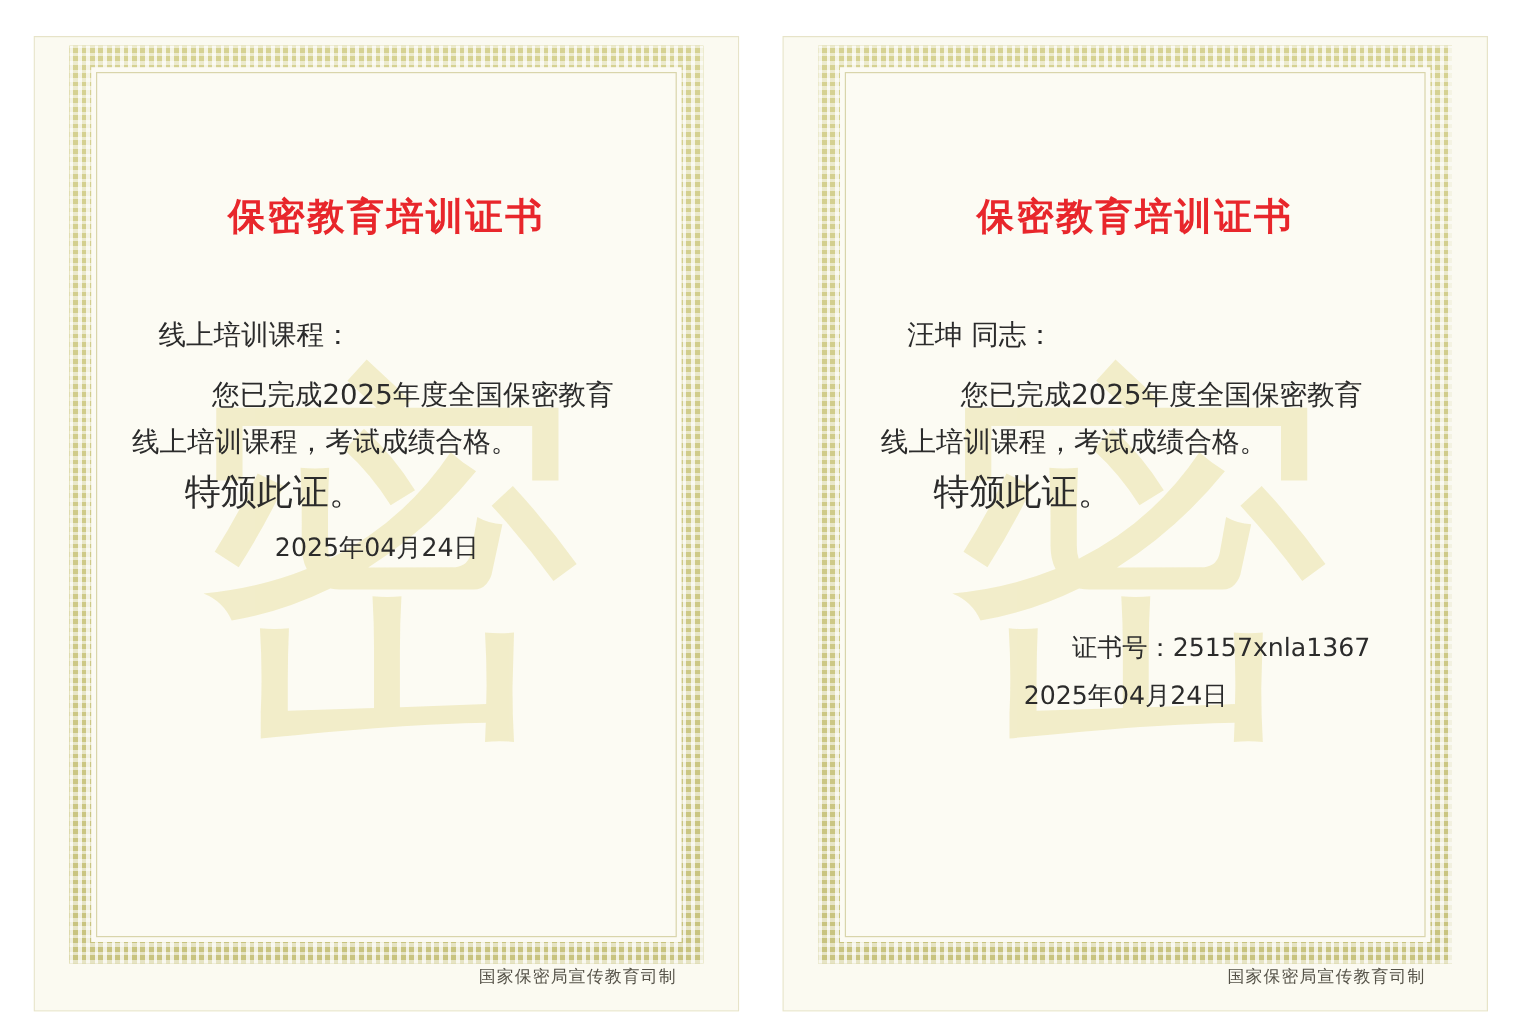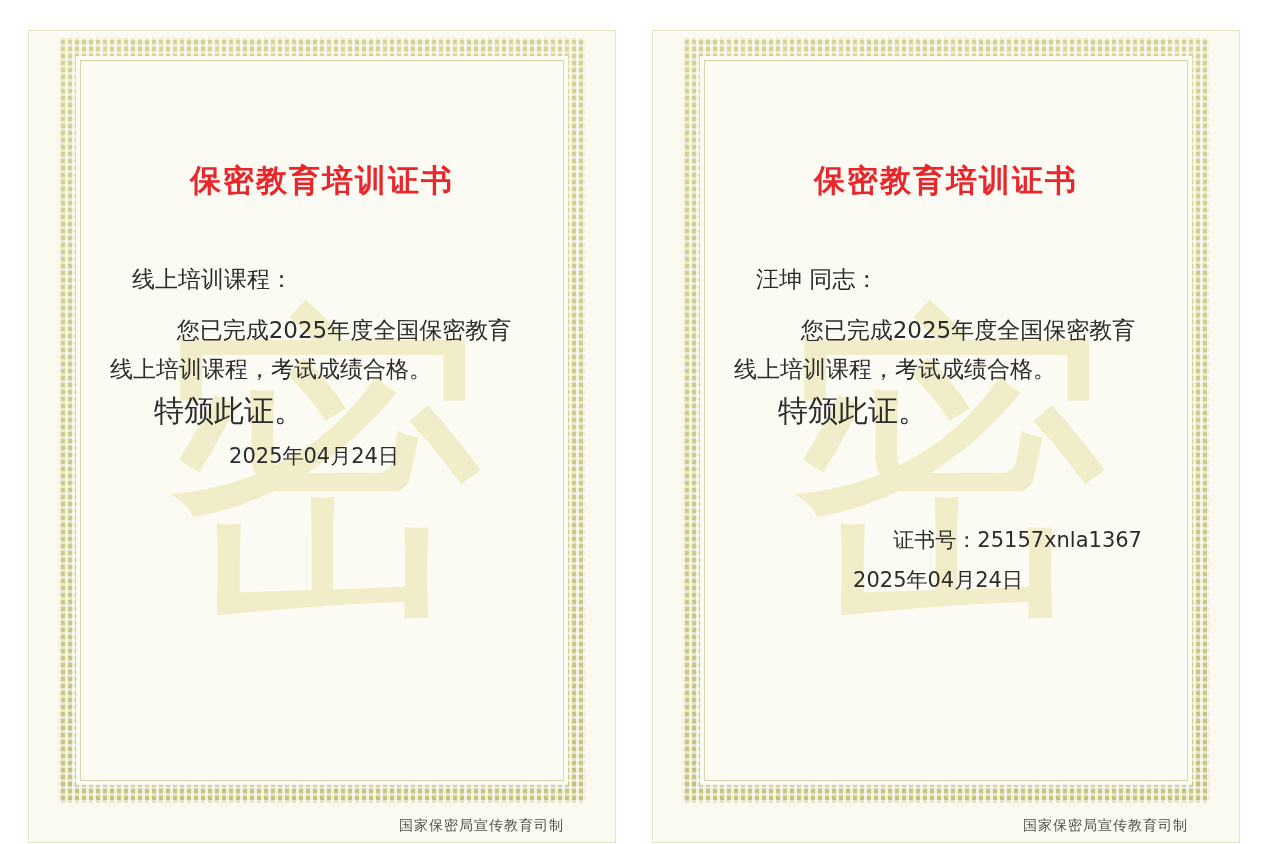--- a/index.html
+++ b/index.html
@@ -139,21 +139,21 @@
     margin-top: 12px;
     text-align: center;
     font-size: 21px;
     color: #2b2b2b;
     padding-right: 16px;
     font-family: "DejaVu Sans", "Liberation Sans", sans-serif;
   }
   .footer-issuer {
     position: absolute;
     right: 52px;
-    bottom: 8px;
+    bottom: 20px;
     font-size: 14px;
     color: #555248;
     letter-spacing: 1px;
     z-index: 4;
     font-family: "DejaVu Sans", "Liberation Sans", sans-serif;
   }
 </style>
 </head>
 <body>
 

